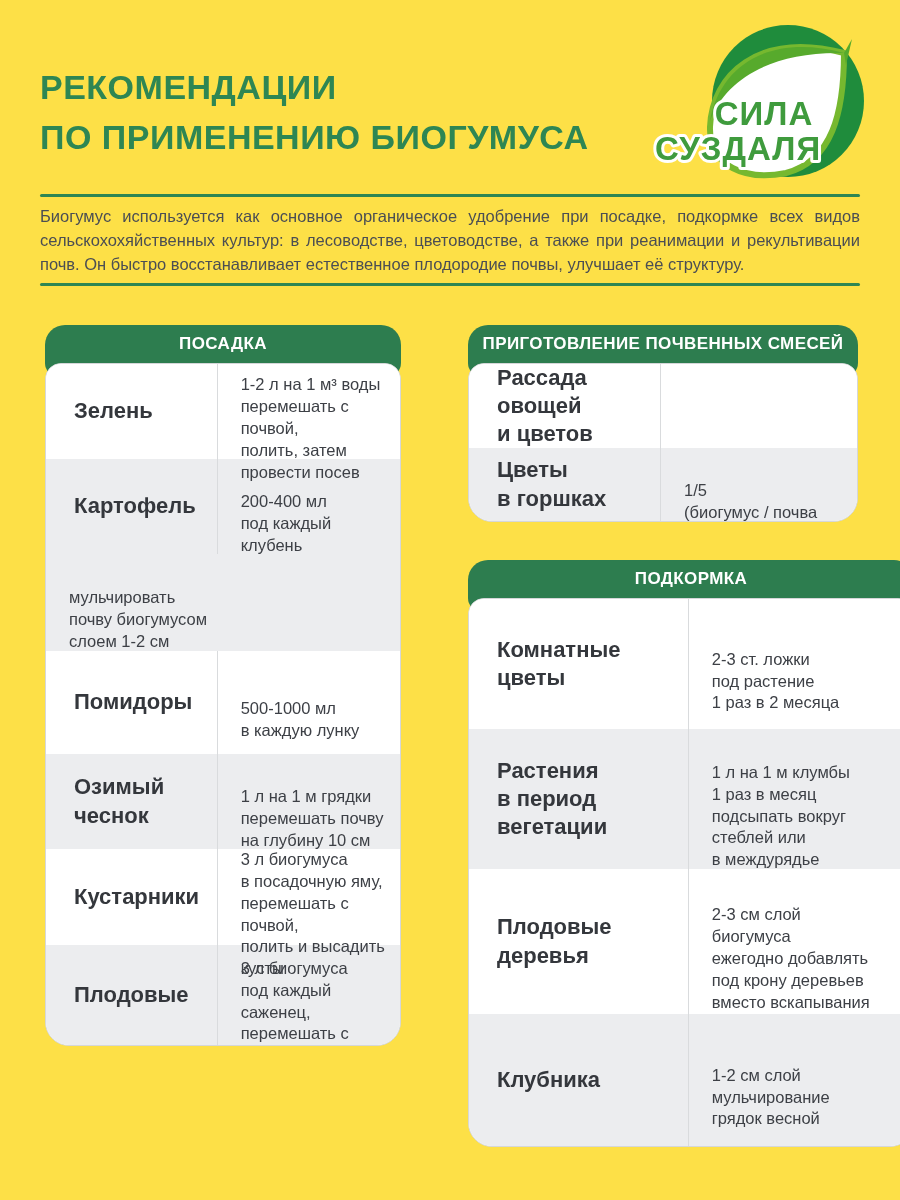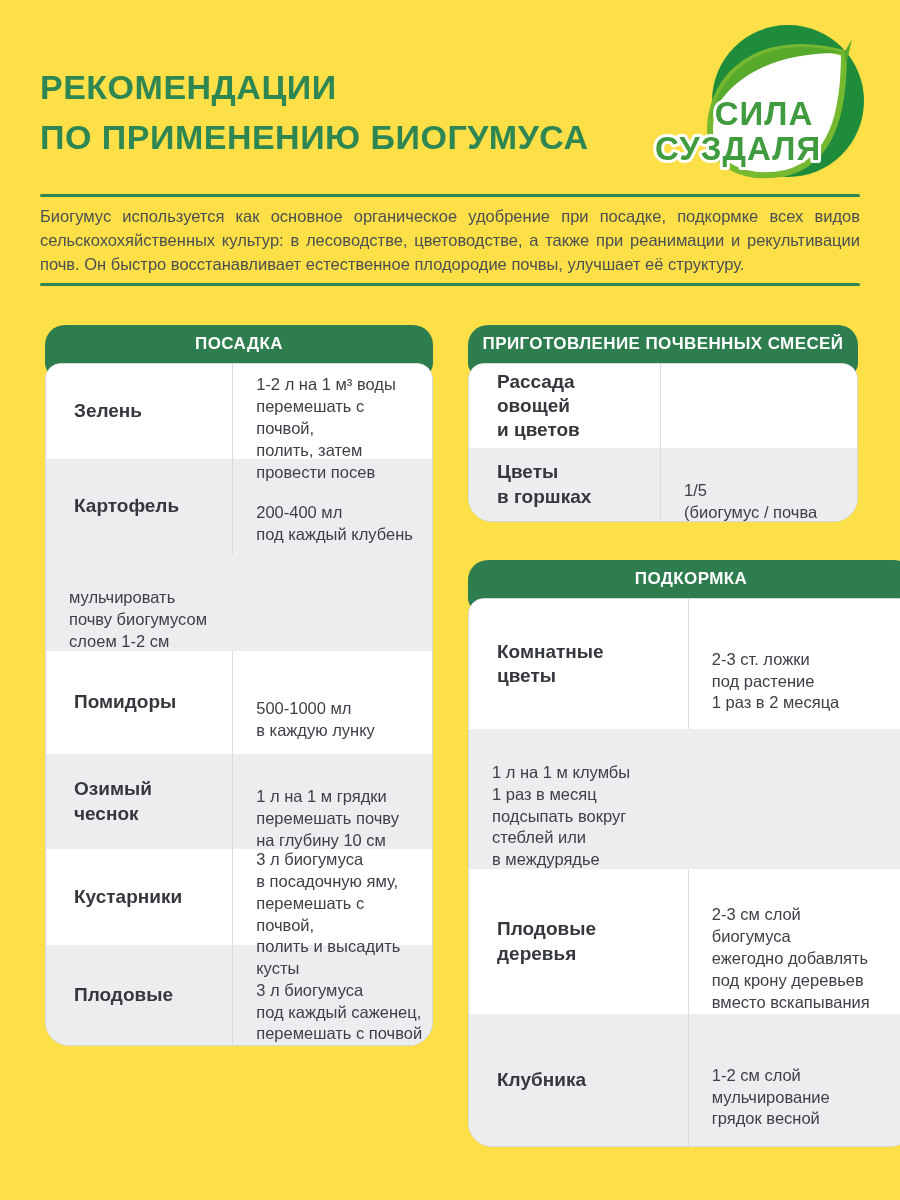--- a/index.html
+++ b/index.html
@@ -13,39 +13,39 @@
     color:#2e8653;letter-spacing:.5px;
   }
   .logo{position:absolute;right:32px;top:21px;width:228px;height:164px;font-weight:bold;}
   .rule{position:absolute;left:40px;right:40px;height:3px;background:#2e8653;border-radius:2px;}
   .rule.top{top:194px;}
   .rule.bottom{top:283px;}
   .intro{
     position:absolute;left:40px;top:205px;width:820px;margin:0;
     font-size:16.5px;line-height:1.44;color:#4b4e53;text-align:justify;
   }
-  .tbl{position:absolute;width:388px;}
+  .tbl{position:absolute;width:356px;}
   .tbl.posadka{left:45px;top:325px;}
   .tbl.smesi{left:468px;top:325px;width:390px;}
   .tbl.podkormka{left:468px;top:560px;width:446px;}
   .t-head{
     height:52px;background:#2d7d4f;border-radius:20px 20px 14px 14px;
     text-align:center;color:#ffffff;font-weight:bold;font-size:17px;
     letter-spacing:.4px;line-height:38px;
   }
   .t-body{
     position:relative;margin-top:-14px;background:#ffffff;
     border:1px solid #d5d7d9;border-radius:16px 16px 24px 24px;overflow:hidden;
   }
   .t-row{display:flex;align-items:center;background:#ffffff;}
   .t-row.gray{background:#ecedef;}
   .c1{
     box-sizing:border-box;width:48.5%;align-self:stretch;display:flex;align-items:center;
     padding-left:28px;padding-right:8px;border-right:1px solid #d9dbdd;
-    font-size:19px;font-weight:bold;color:#34373c;line-height:1.28;white-space:pre-line;
+    font-size:22px;font-weight:bold;color:#34373c;line-height:1.28;white-space:pre-line;
   }
   .smesi .c1,.podkormka .c1{width:49.5%;}
   .c2{
     box-sizing:border-box;flex:1;padding-left:23px;padding-right:8px;
     font-size:16.5px;color:#3d4046;line-height:1.33;white-space:pre-line;margin-top:35px;
   }
   .logo-text{
     font-family:"Liberation Sans",sans-serif;font-size:33px;fill:#3f9b3d;
     letter-spacing:1px;paint-order:stroke;stroke:#ffffff;stroke-width:6px;
     stroke-linejoin:round;
@@ -142,20 +142,23 @@
     <div class="t-head">ПОДКОРМКА</div>
     <div class="t-body">
       <div class="t-row" style="height:130px">
         <div class="c1">Комнатные
 цветы</div>
         <div class="c2">2-3 ст. ложки
 под растение
 1 раз в 2 месяца</div>
       </div>
       <div class="t-row gray" style="height:140px">
+        <div class="c1">Растения
+в период
+вегетации</div>
         <div class="c2">1 л на 1 м клумбы
 1 раз в месяц
 подсыпать вокруг
 стеблей или
 в междурядье</div>
       </div>
       <div class="t-row" style="height:145px">
         <div class="c1">Плодовые
 деревья</div>
         <div class="c2">2-3 см слой

